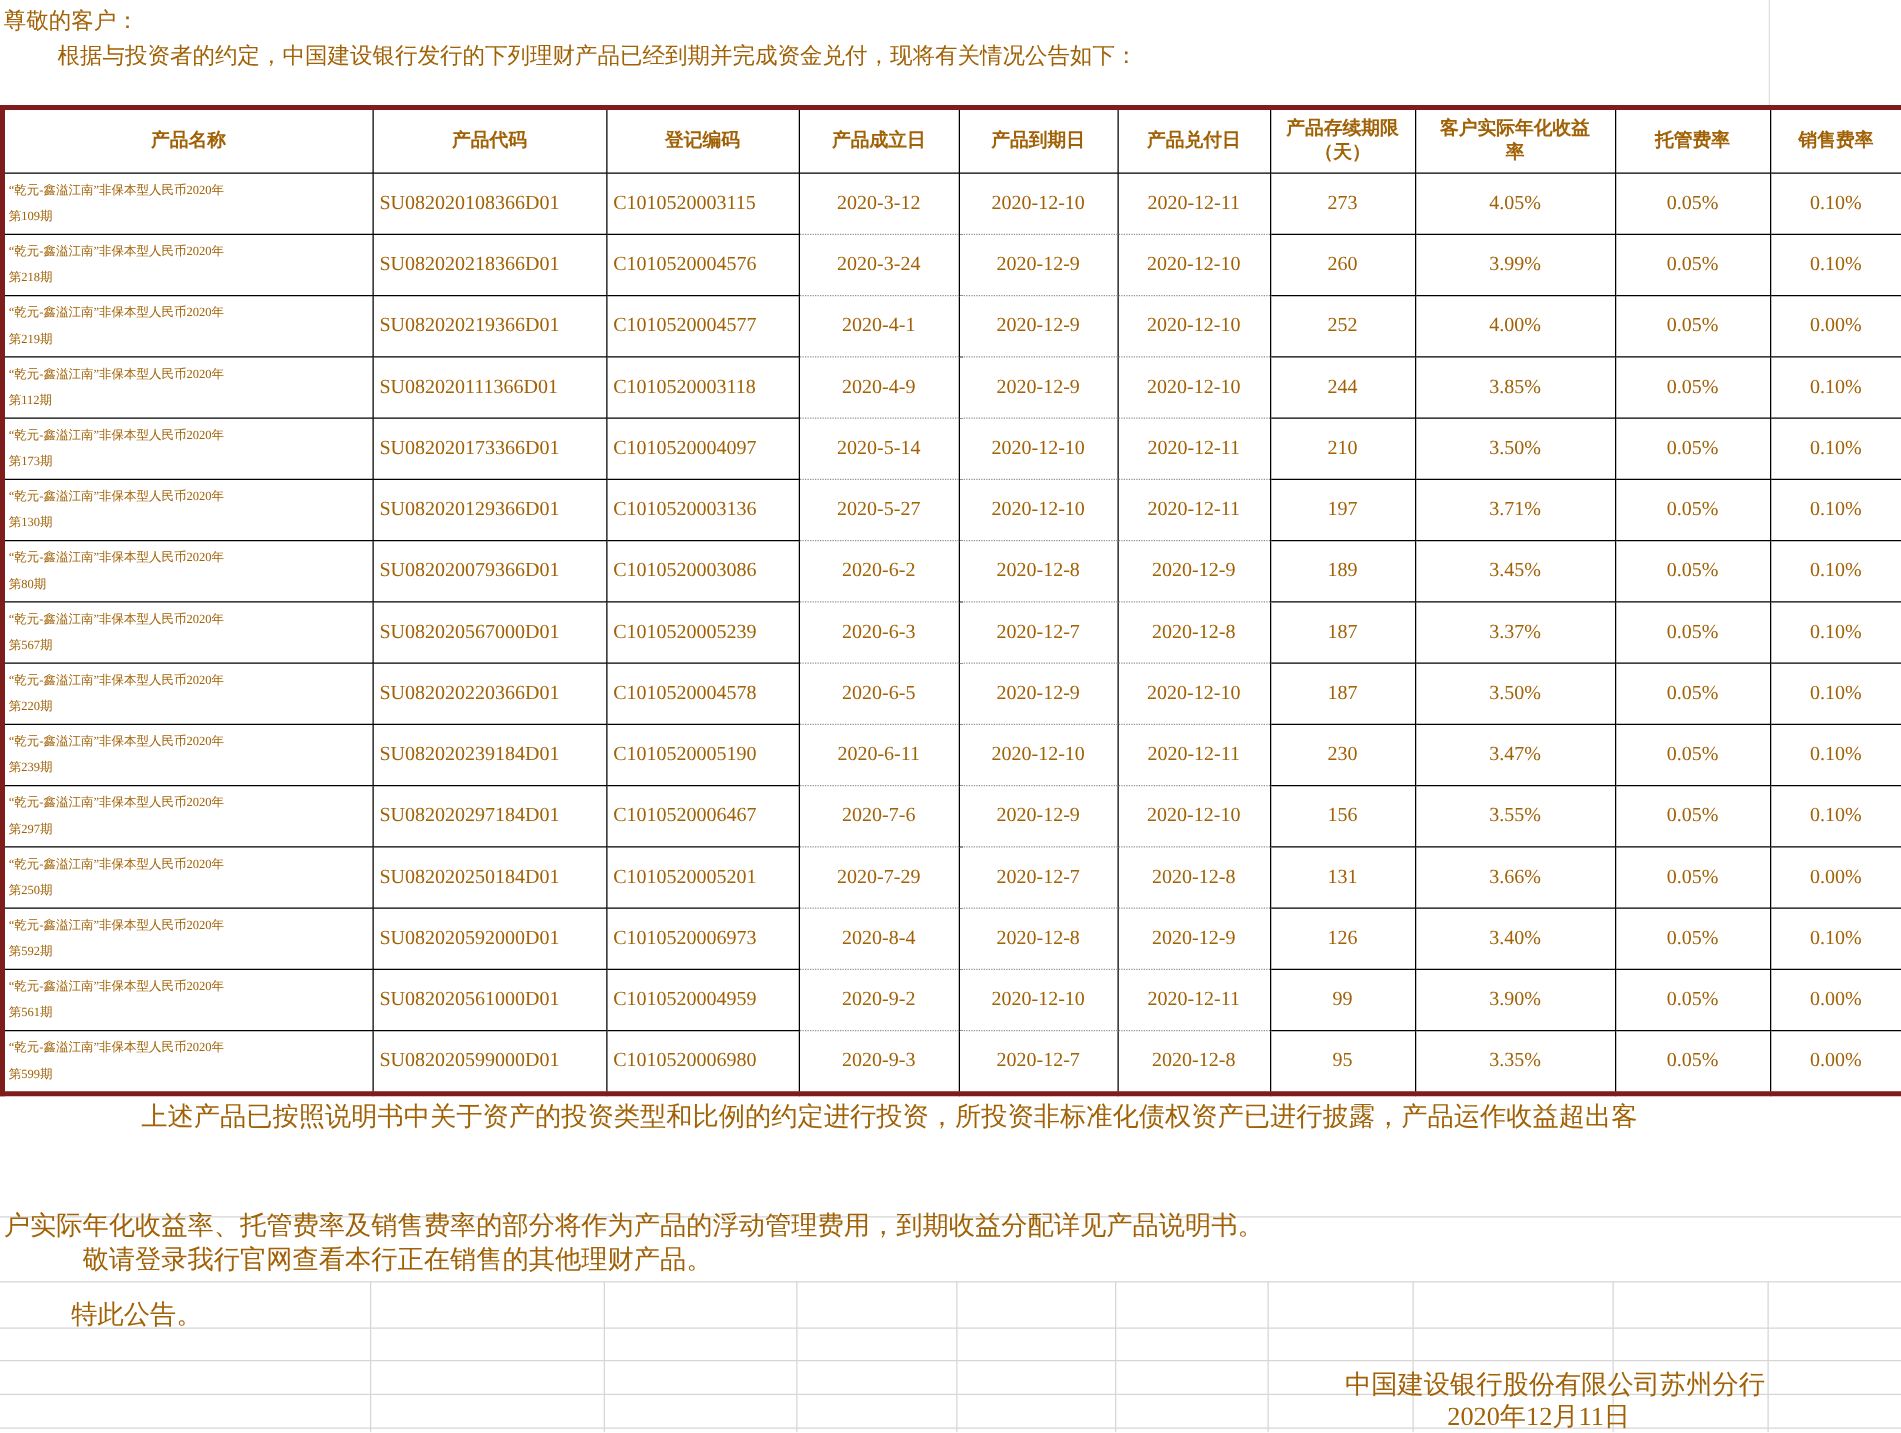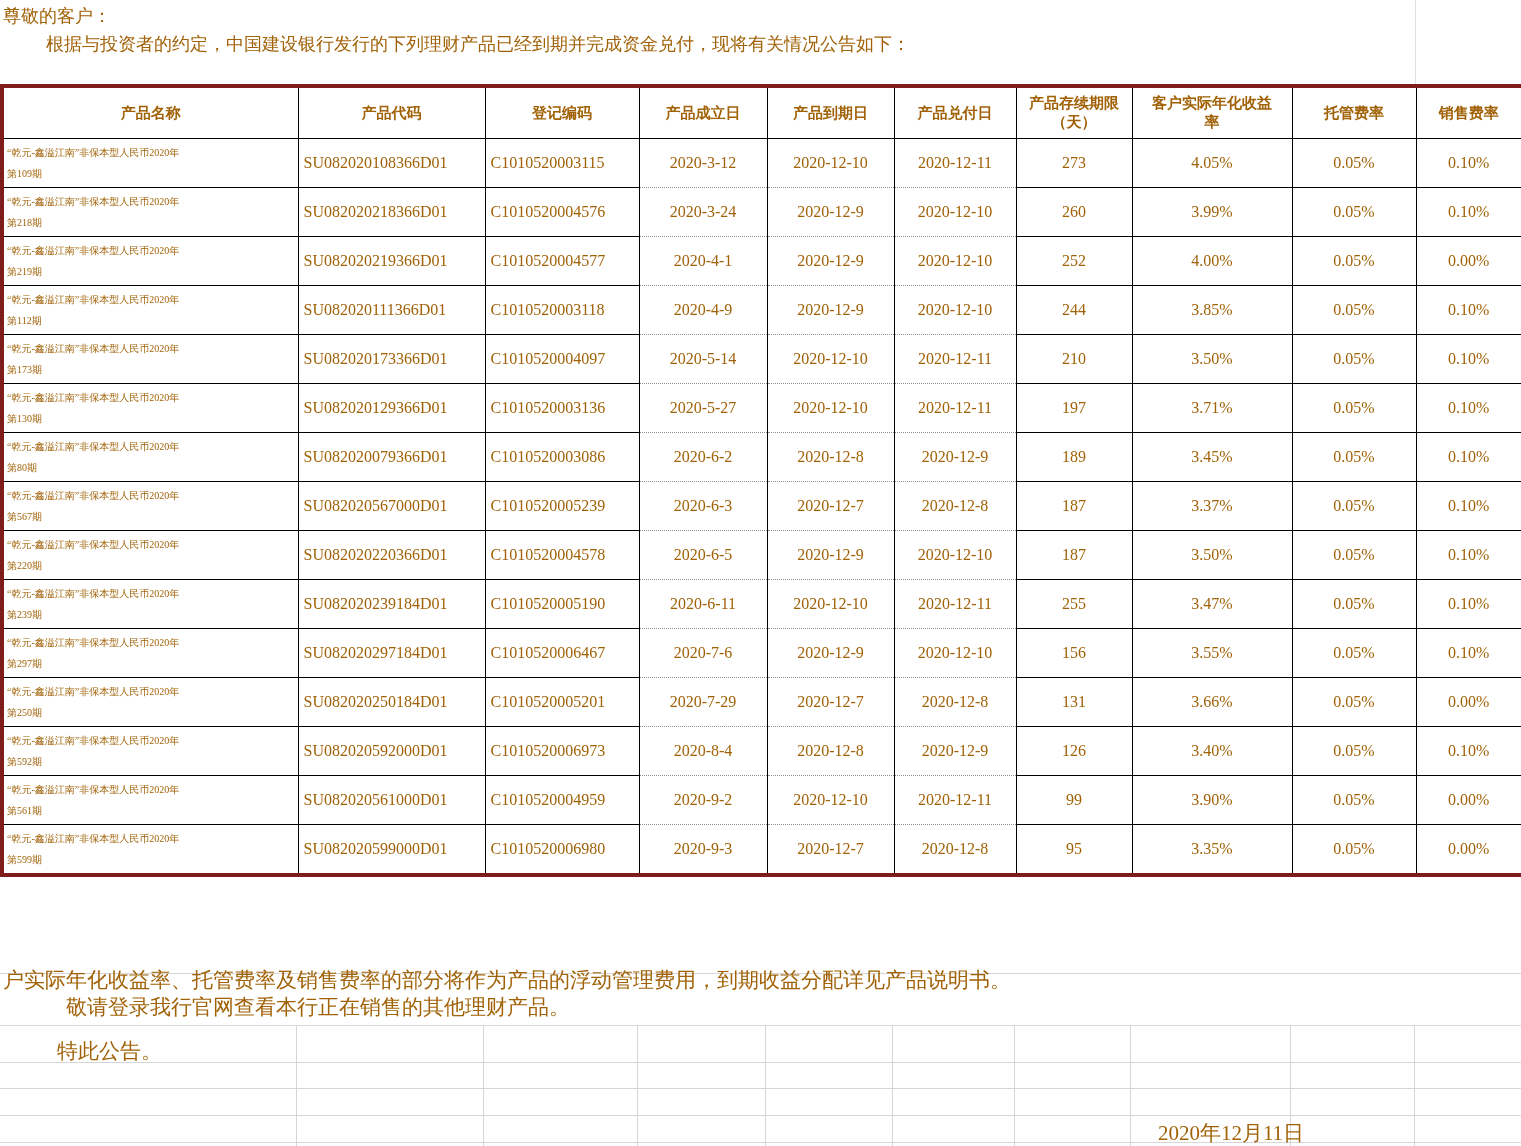--- a/index.html
+++ b/index.html
@@ -211,21 +211,21 @@
           <td>0.10%</td>
         </tr>
         <tr>
           <td class="left name">“乾元-鑫溢江南”非保本型人民币2020年
 第239期</td>
           <td class="left">SU082020239184D01</td>
           <td class="left">C1010520005190</td>
           <td class="dot">2020-6-11</td>
           <td class="dot">2020-12-10</td>
           <td class="dot">2020-12-11</td>
-          <td>255</td>
+          <td>230</td>
           <td>3.47%</td>
           <td>0.05%</td>
           <td>0.10%</td>
         </tr>
         <tr>
           <td class="left name">“乾元-鑫溢江南”非保本型人民币2020年
 第297期</td>
           <td class="left">SU082020297184D01</td>
           <td class="left">C1010520006467</td>
           <td class="dot">2020-7-6</td>
@@ -284,18 +284,20 @@
           <td class="dot">2020-12-7</td>
           <td class="dot">2020-12-8</td>
           <td>95</td>
           <td>3.35%</td>
           <td>0.05%</td>
           <td>0.00%</td>
         </tr>
       </tbody>
   </table>
 
+  <div class="para p1">上述产品已按照说明书中关于资产的投资类型和比例的约定进行投资，所投资非标准化债权资产已进行披露，产品运作收益超出客</div>
   <div class="para p2">户实际年化收益率、托管费率及销售费率的部分将作为产品的浮动管理费用，到期收益分配详见产品说明书。</div>
   <div class="para p3">敬请登录我行官网查看本行正在销售的其他理财产品。</div>
   <div class="para p4">特此公告。</div>
+  <div class="para sig">中国建设银行股份有限公司苏州分行</div>
   <div class="para sdate">2020年12月11日</div>
 
 </div>
 
 </body></html>

